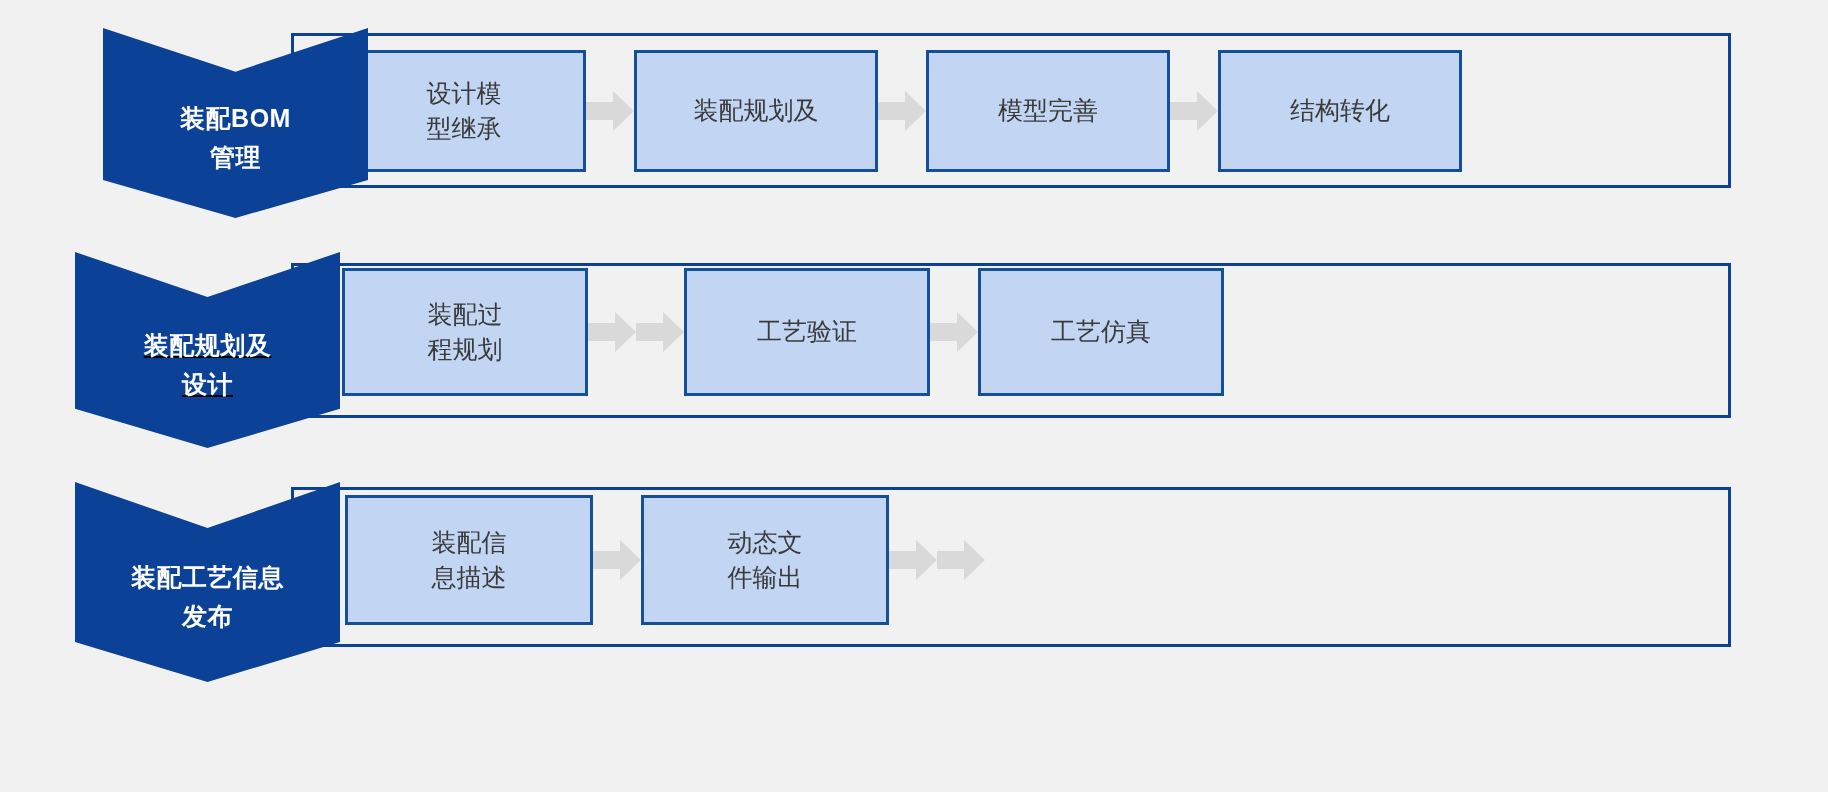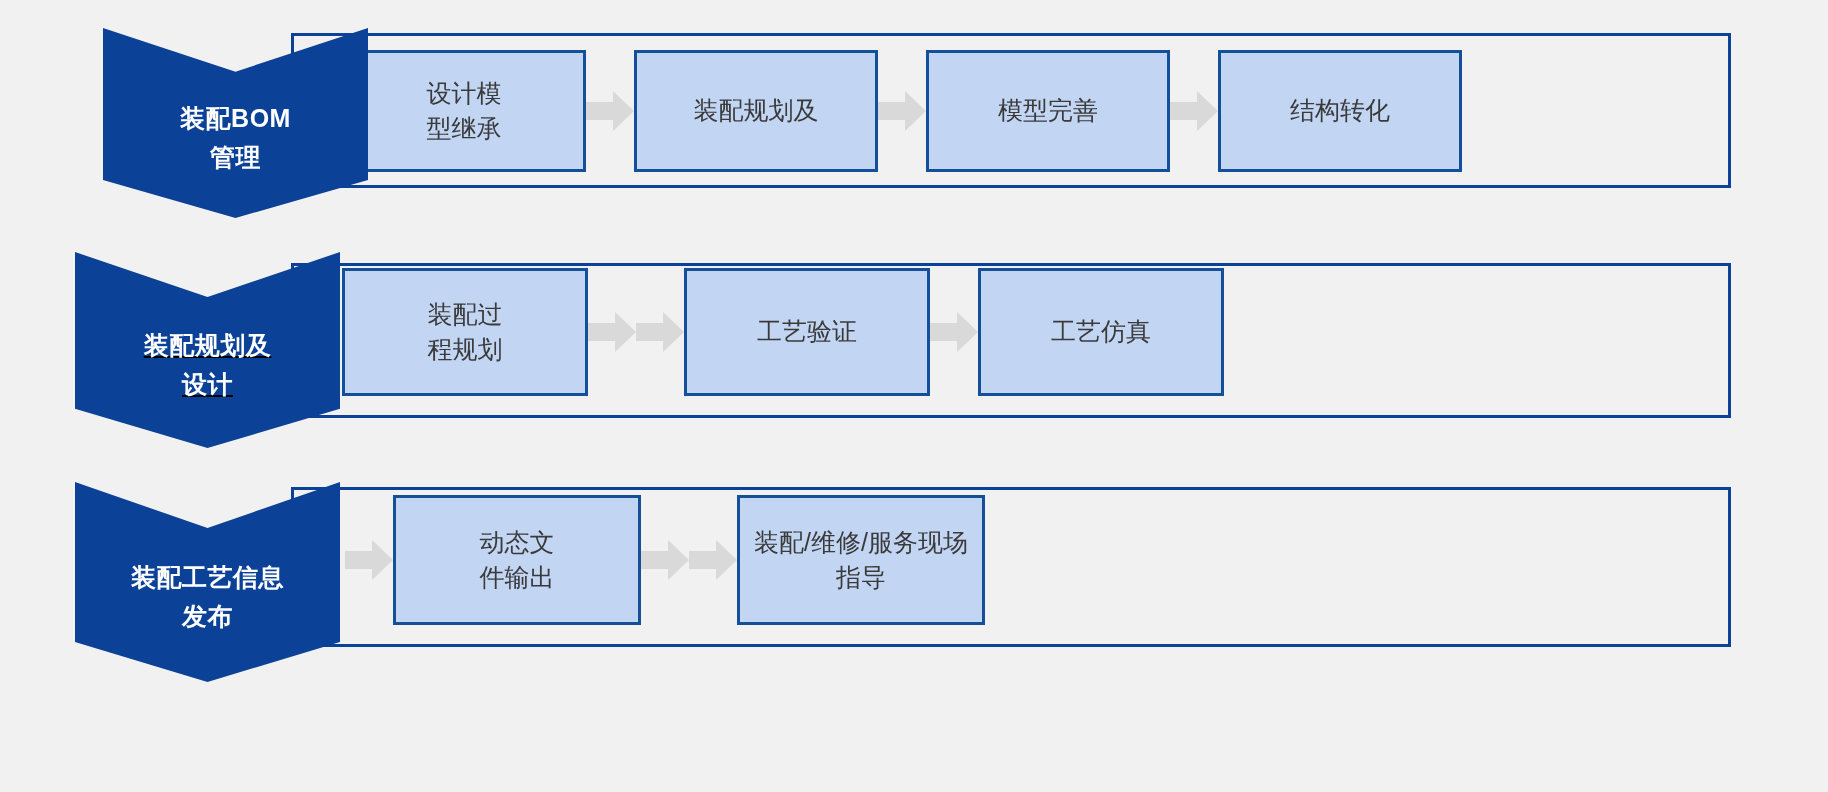--- a/index.html
+++ b/index.html
@@ -182,35 +182,35 @@
 
   <div class="row" id="row3">
     <div class="panel"></div>
 
     <div class="chevron">
       <div class="chevron-label">装配工艺信息
 发布</div>
     </div>
 
     <div class="steps">
+      <div class="step-box">装配信
+息描述</div>
       <div class="arrow">
         <svg width="48" height="44" viewBox="0 0 48 44" aria-hidden="true">
           <polygon points="0,13 27,13 27,2 48,22 27,42 27,31 0,31" fill="#d9d9d9"></polygon>
         </svg>
       </div>
       <div class="step-box">动态文
 件输出</div>
       <div class="arrow">
         <svg width="48" height="44" viewBox="0 0 48 44" aria-hidden="true">
           <polygon points="0,13 27,13 27,2 48,22 27,42 27,31 0,31" fill="#d9d9d9"></polygon>
         </svg>
       </div>
       <div class="arrow">
         <svg width="48" height="44" viewBox="0 0 48 44" aria-hidden="true">
           <polygon points="0,13 27,13 27,2 48,22 27,42 27,31 0,31" fill="#d9d9d9"></polygon>
         </svg>
       </div>
-      <div class="step-box">装配/维修/服务现场
-指导</div>
     </div>
   </div>
 
 </div>
 
 </body></html>

